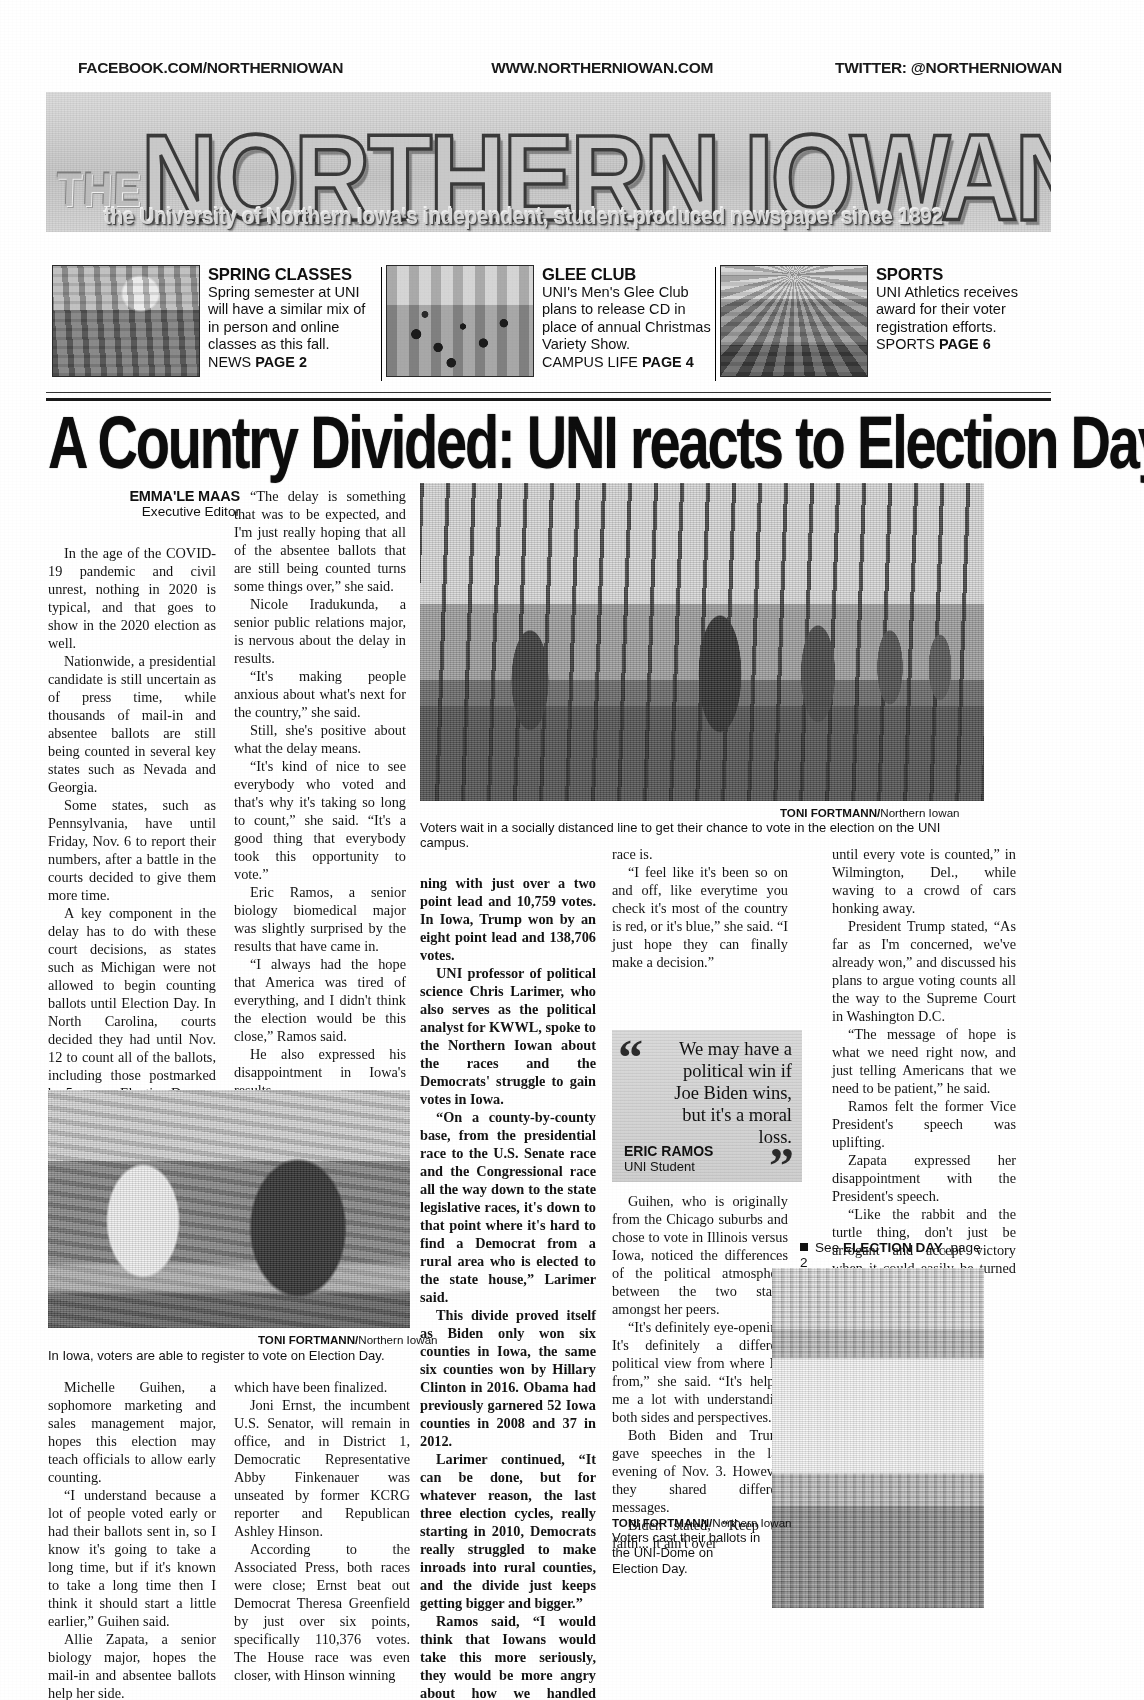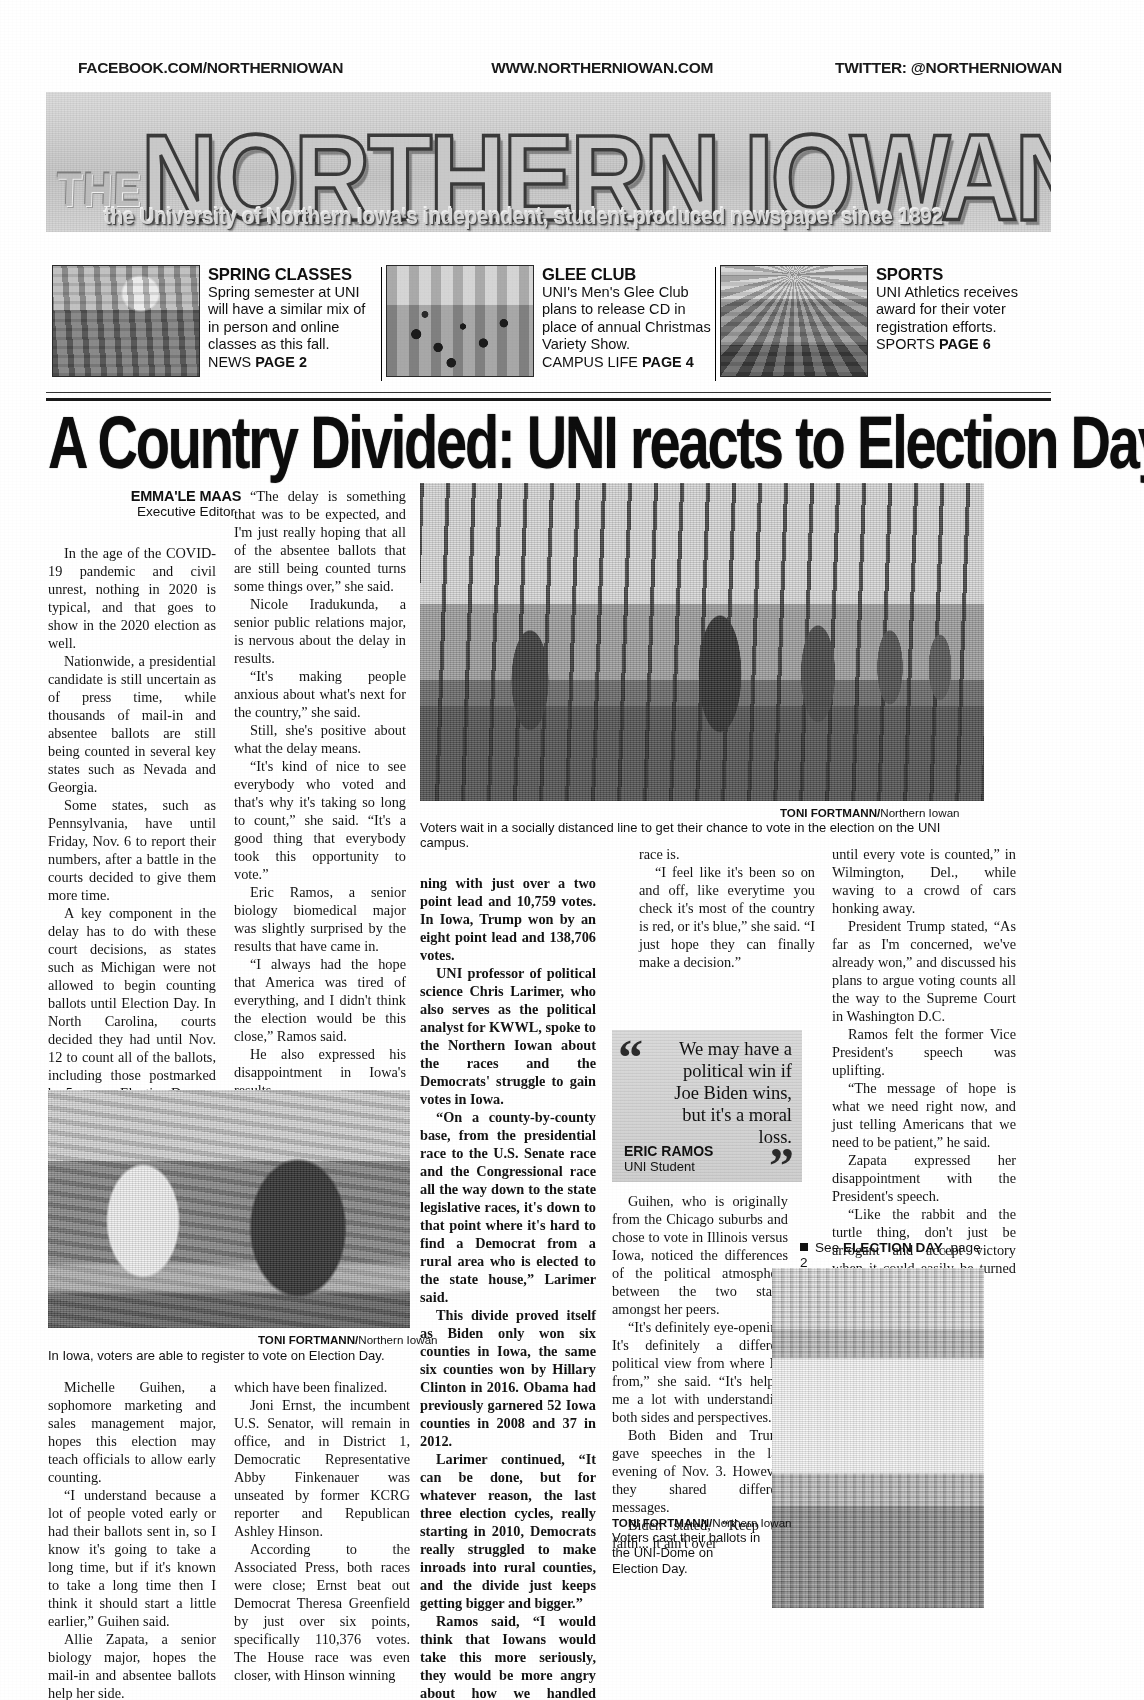--- a/index.html
+++ b/index.html
@@ -192,22 +192,22 @@
     font-size:14.3px;
     line-height:18px;
     text-align:justify;
     color:#141414;
     hyphens:auto;
   }
   .col p { margin:0; text-indent:16px; }
   .col p.noindent { text-indent:0; }
 
   .byline {
-    position:absolute; left:116px; top:488px; width:140px;
-    text-align:center;
+    position:absolute; left:100px; top:488px; width:140px;
+    text-align:right;
     font-family:"Liberation Sans", sans-serif;
   }
   .byline .name { font-weight:bold; font-size:14.5px; letter-spacing:-.2px; }
   .byline .role { font-size:13.6px; }
 
   
   .photo { position:absolute; border:0; overflow:hidden; background:#8f8f8f; }
   .photo::after{
     content:""; position:absolute; inset:0;
     background-image:
@@ -405,21 +405,21 @@
   <div class="col" style="left:420px; top:874px; width:176px;font-weight:bold;">
     <p class="noindent">ning with just over a two point lead and 10,759 votes. In Iowa, Trump won by an eight point lead and 138,706 votes.</p>
     <p>UNI professor of political science Chris Larimer, who also serves as the political analyst for KWWL, spoke to the Northern Iowan about the races and the Democrats' struggle to gain votes in Iowa.</p>
     <p>“On a county-by-county base, from the presidential race to the U.S. Senate race and the Congressional race all the way down to the state legislative races, it's down to that point where it's hard to find a Democrat from a rural area who is elected to the state house,” Larimer said.</p>
     <p>This divide proved itself as Biden only won six counties in Iowa, the same six counties won by Hillary Clinton in 2016. Obama had previously garnered 52 Iowa counties in 2008 and 37 in 2012.</p>
     <p>Larimer continued, “It can be done, but for whatever reason, the last three election cycles, really starting in 2010, Democrats really struggled to make inroads into rural counties, and the divide just keeps getting bigger and bigger.”</p>
     <p>Ramos said, “I would think that Iowans would take this more seriously, they would be more angry about how we handled COVID-19, how the government has handled COVID-19, so I'm really disappointed.”</p>
     <p>Guihen also expressed her frustration with how close the</p>
   </div>
 
-  <div class="col" style="left:639px; top:845px; width:176px;">
+  <div class="col" style="left:612px; top:845px; width:176px;">
     <p class="noindent">race is.</p>
     <p>“I feel like it's been so on and off, like everytime you check it's most of the country is red, or it's blue,” she said. “I just hope they can finally make a decision.”</p>
   </div>
 
   <div class="pullquote">
     <span class="pq-open">“</span>
     <div class="pq-text">We may have a political win if Joe Biden wins, but it's a moral loss.</div>
     <div class="pq-attr">
       <div class="pq-name">ERIC RAMOS</div>
       <div class="pq-role">UNI Student</div>
@@ -430,22 +430,22 @@
   <div class="col" style="left:612px; top:1192px; width:176px;">
     <p>Guihen, who is originally from the Chicago suburbs and chose to vote in Illinois versus Iowa, noticed the differences of the political atmosphere between the two states amongst her peers.</p>
     <p>“It's definitely eye-opening. It's definitely a different political view from where I'm from,” she said. “It's helped me a lot with understanding both sides and perspectives.”</p>
     <p>Both Biden and Trump gave speeches in the late evening of Nov. 3. However, they shared different messages.</p>
     <p>Biden stated, “Keep the faith... it ain't over</p>
   </div>
 
   <div class="col" style="left:832px; top:845px; width:184px;">
     <p class="noindent">until every vote is counted,” in Wilmington, Del., while waving to a crowd of cars honking away.</p>
     <p>President Trump stated, “As far as I'm concerned, we've already won,” and discussed his plans to argue voting counts all the way to the Supreme Court in Washington D.C.</p>
+    <p>“The message of hope is what we need right now, and just telling Americans that we need to be patient,” he said.</p>
     <p>Ramos felt the former Vice President's speech was uplifting.</p>
-    <p>“The message of hope is what we need right now, and just telling Americans that we need to be patient,” he said.</p>
     <p>Zapata expressed her disappointment with the President's speech.</p>
     <p>“Like the rabbit and the turtle thing, don't just be arrogant and accept victory when it could easily be turned around,” she said.</p>
   </div>
 
   <div class="jumpline">
     <span class="sq"></span><span>See </span><b>ELECTION DAY</b><span>, page 2</span>
   </div>
 
   <div class="photo" id="photo-register">
     <div class="p-inner"></div>

